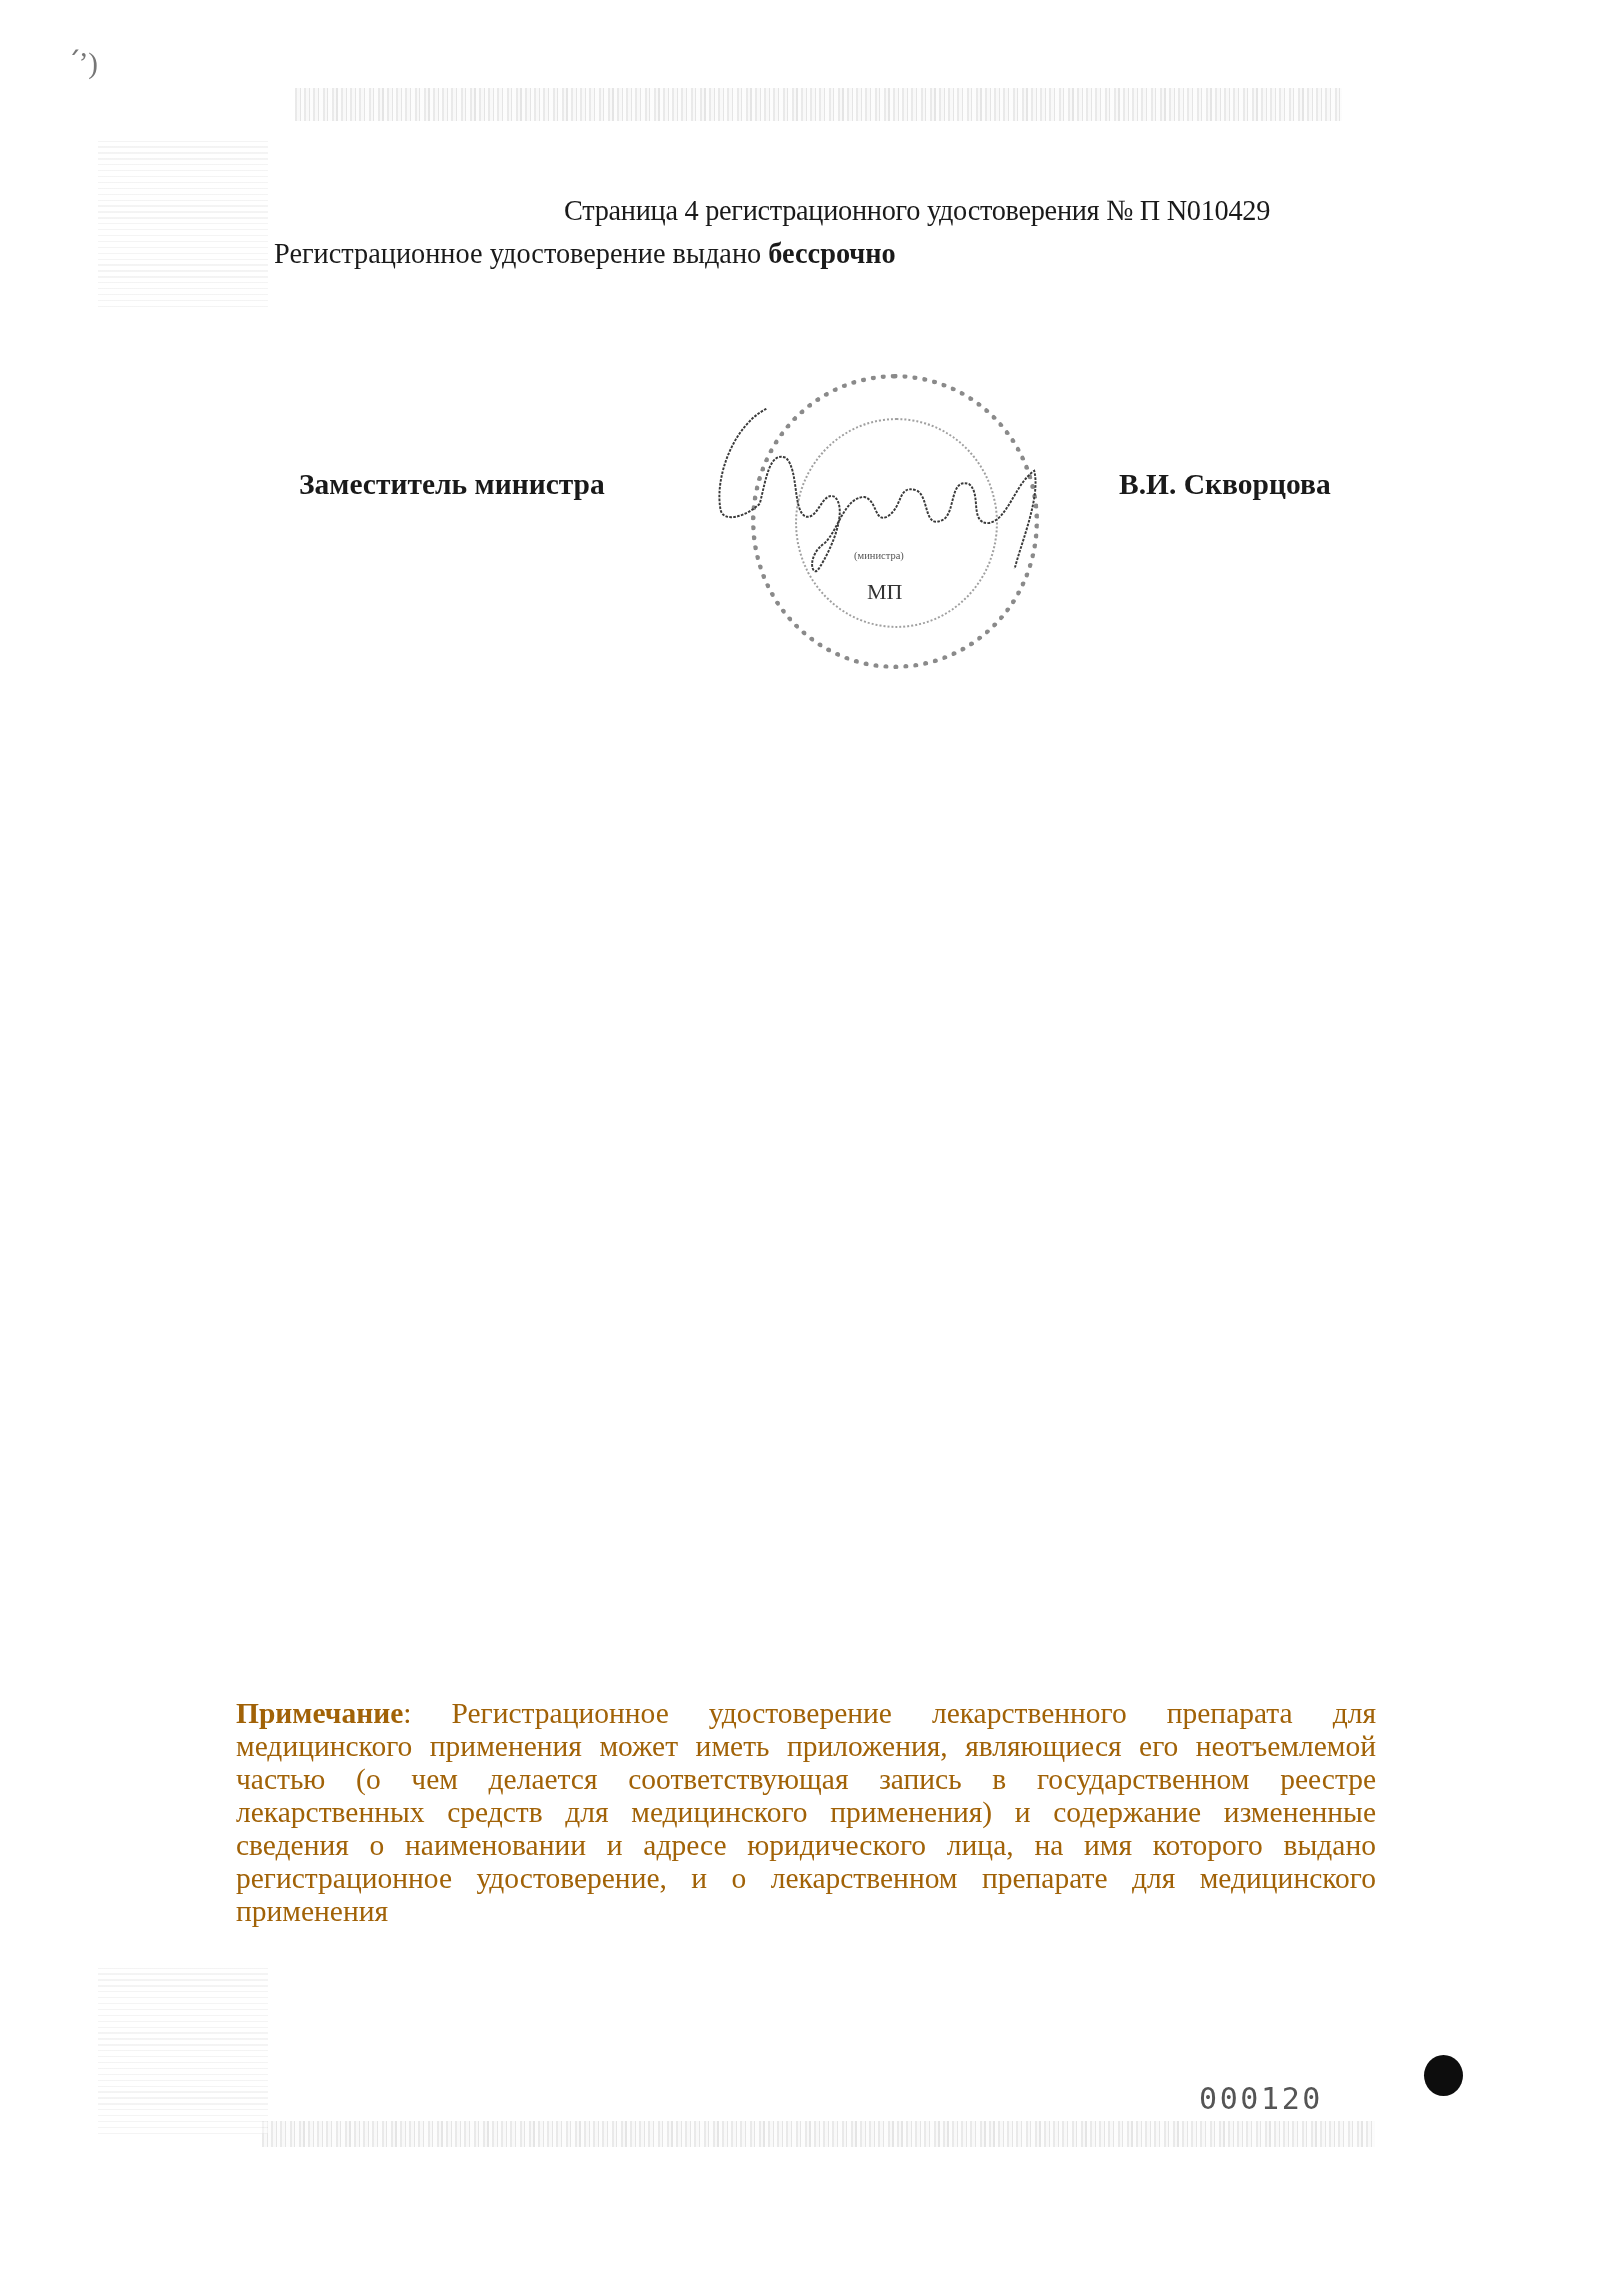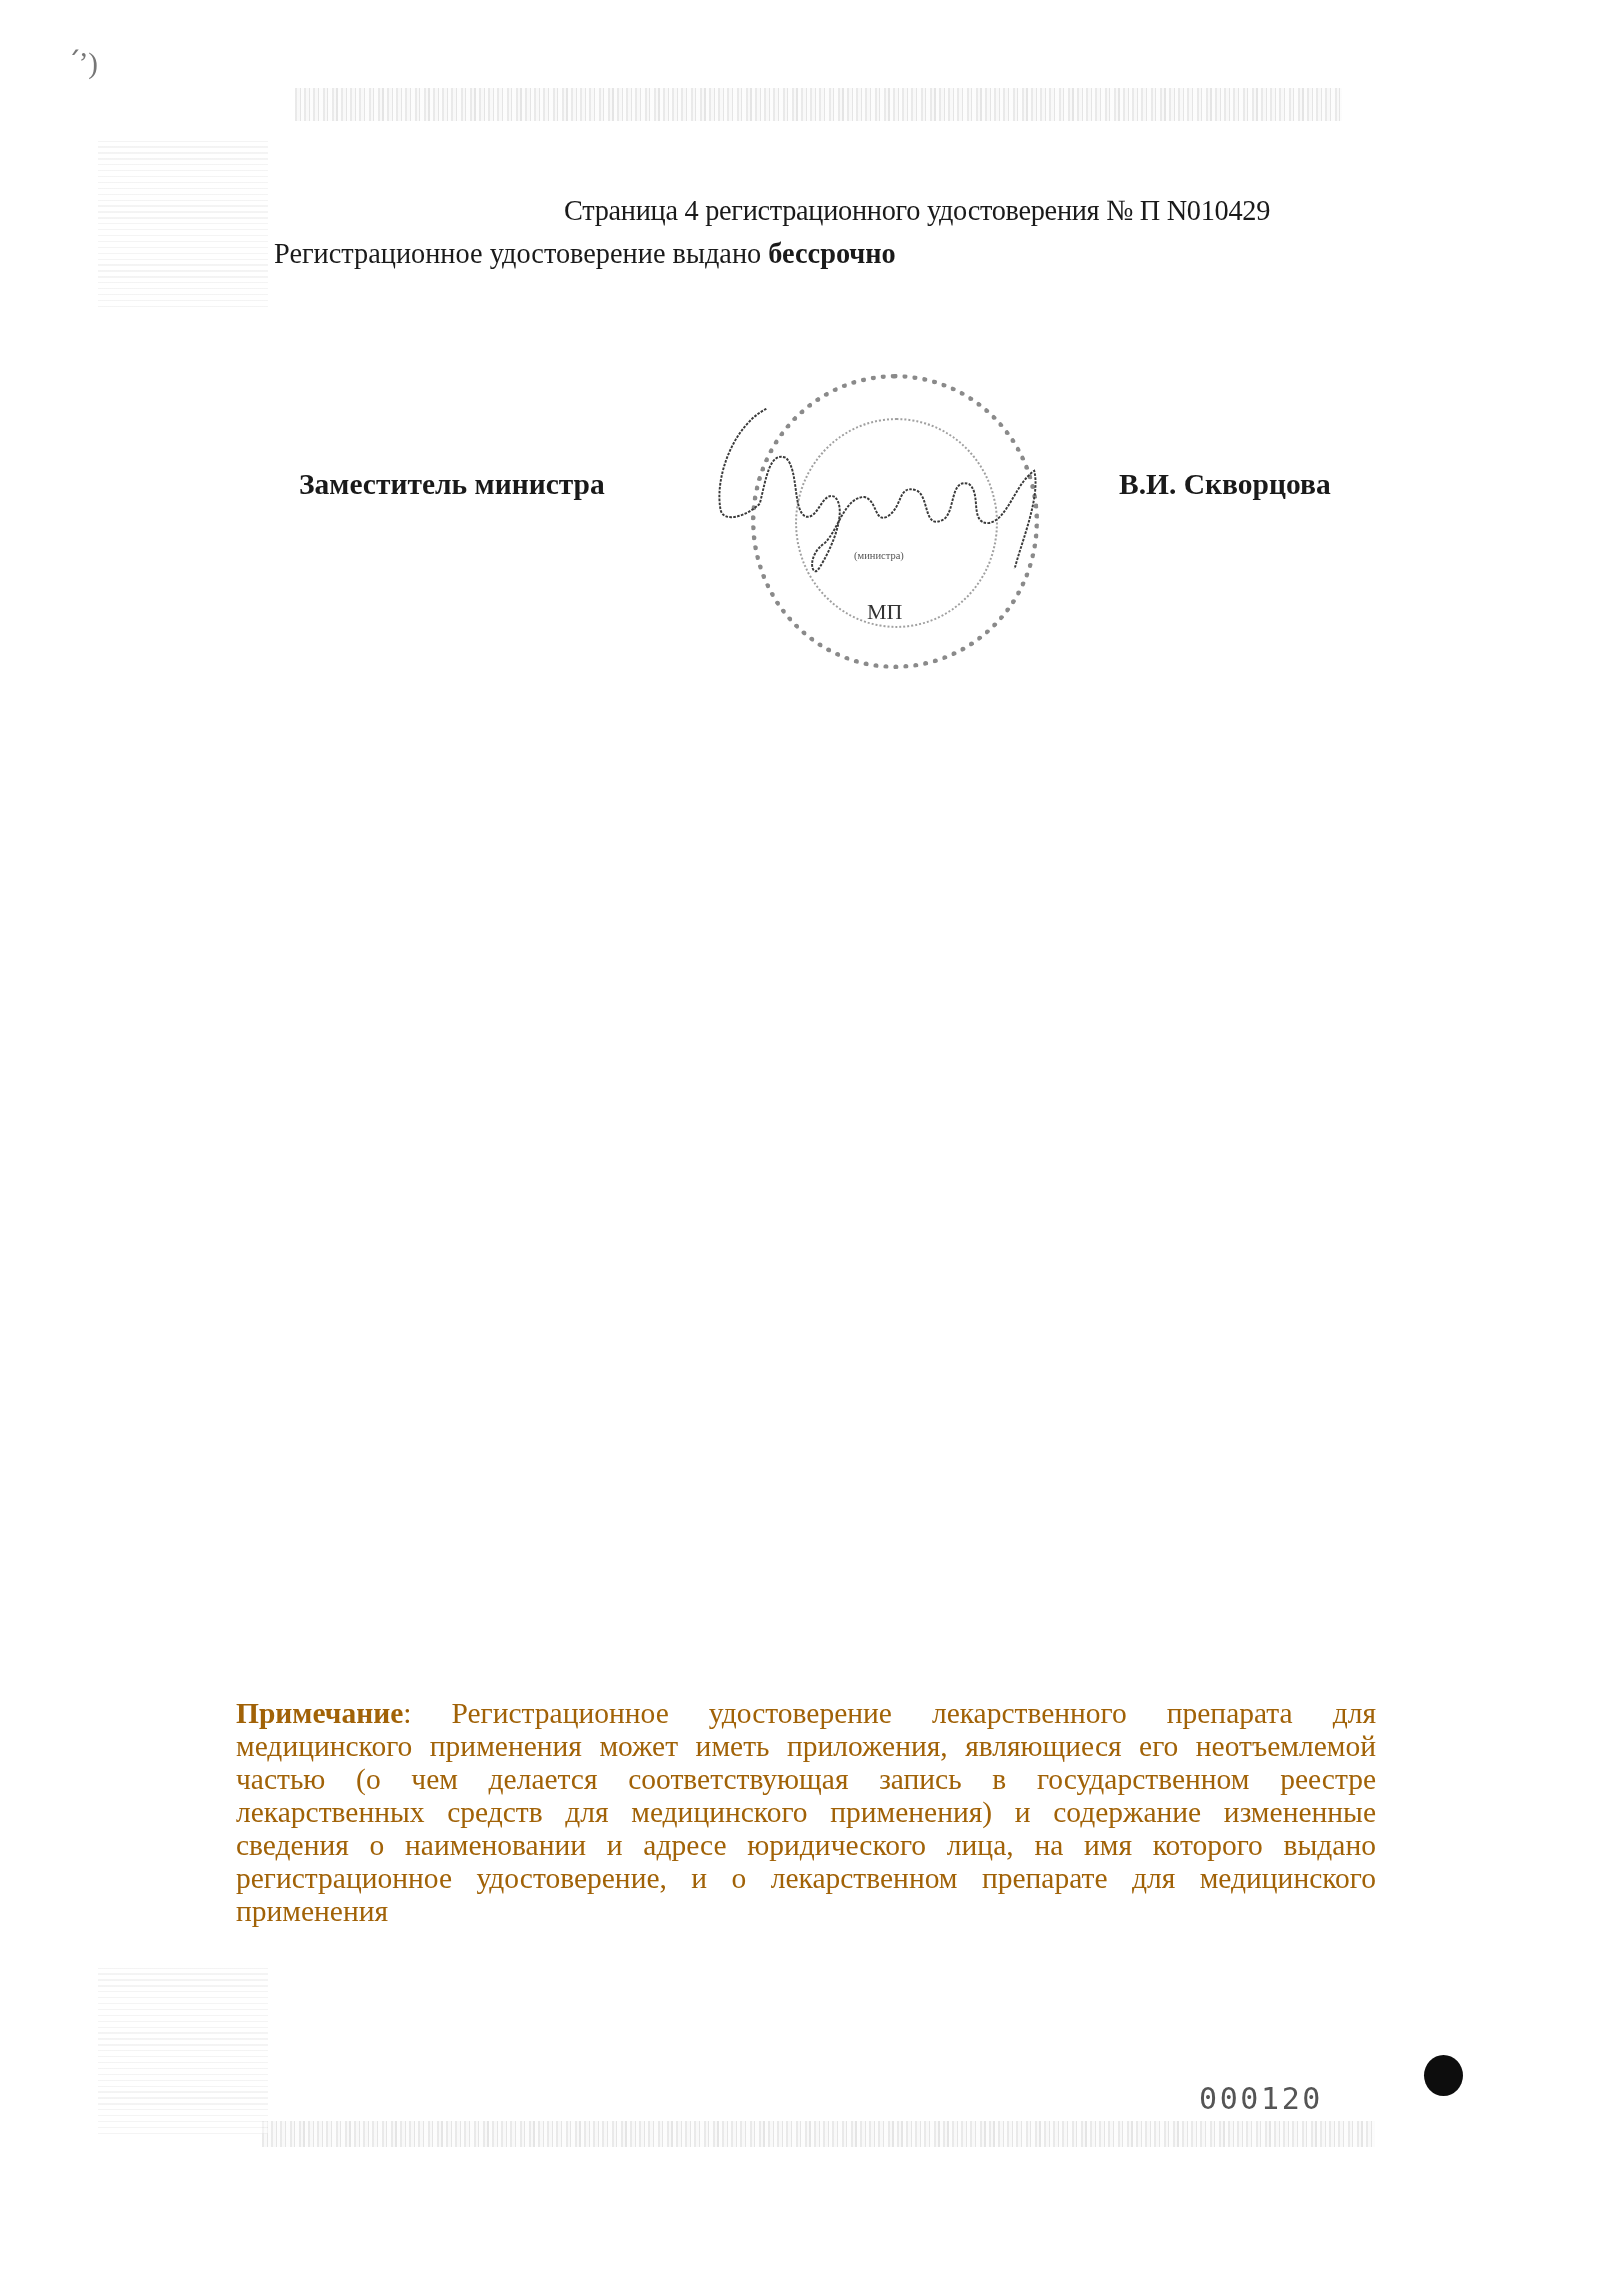--- a/index.html
+++ b/index.html
@@ -74,21 +74,20 @@
       height: 206px;
       border-radius: 50%;
       border: 2px dotted #a0a0a0;
     }
     .stamp-mp {
       position: absolute;
       left: 111px;
       top: 200px;
       font-size: 22px;
       color: #333;
-      margin-top: 20px;
     }
     .stamp-sign-caption {
       position: absolute;
       left: 98px;
       top: 171px;
       font-size: 10.5px;
       color: #555;
     }
     .signature-svg {
       position: absolute;

